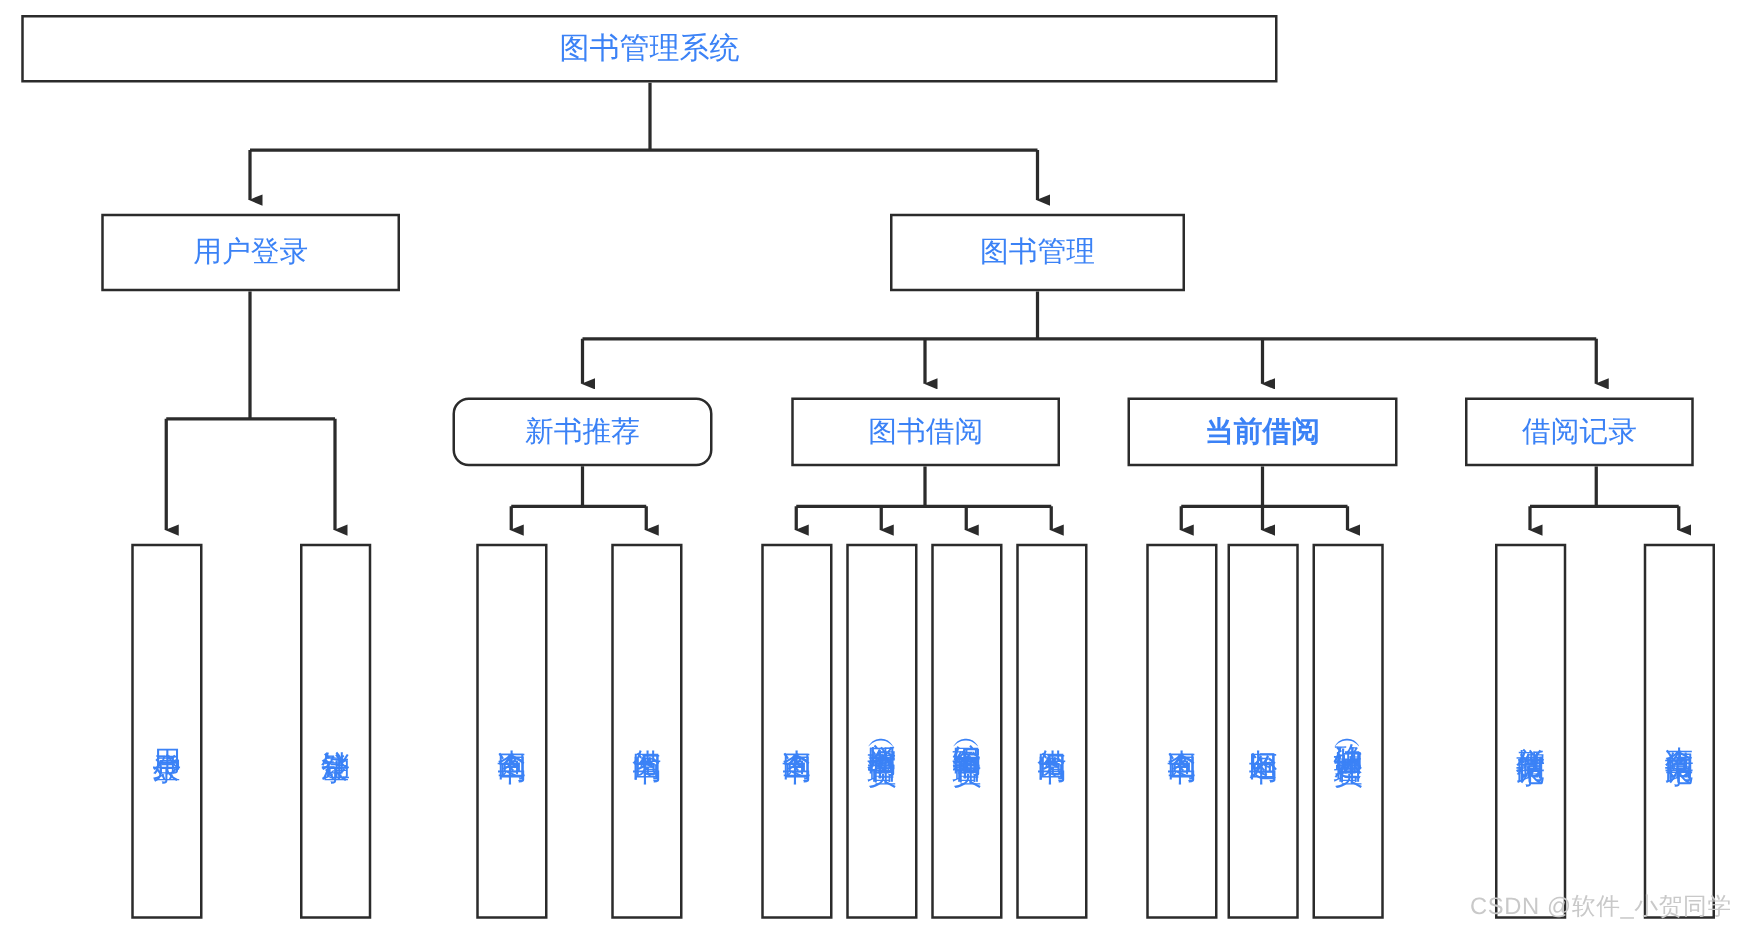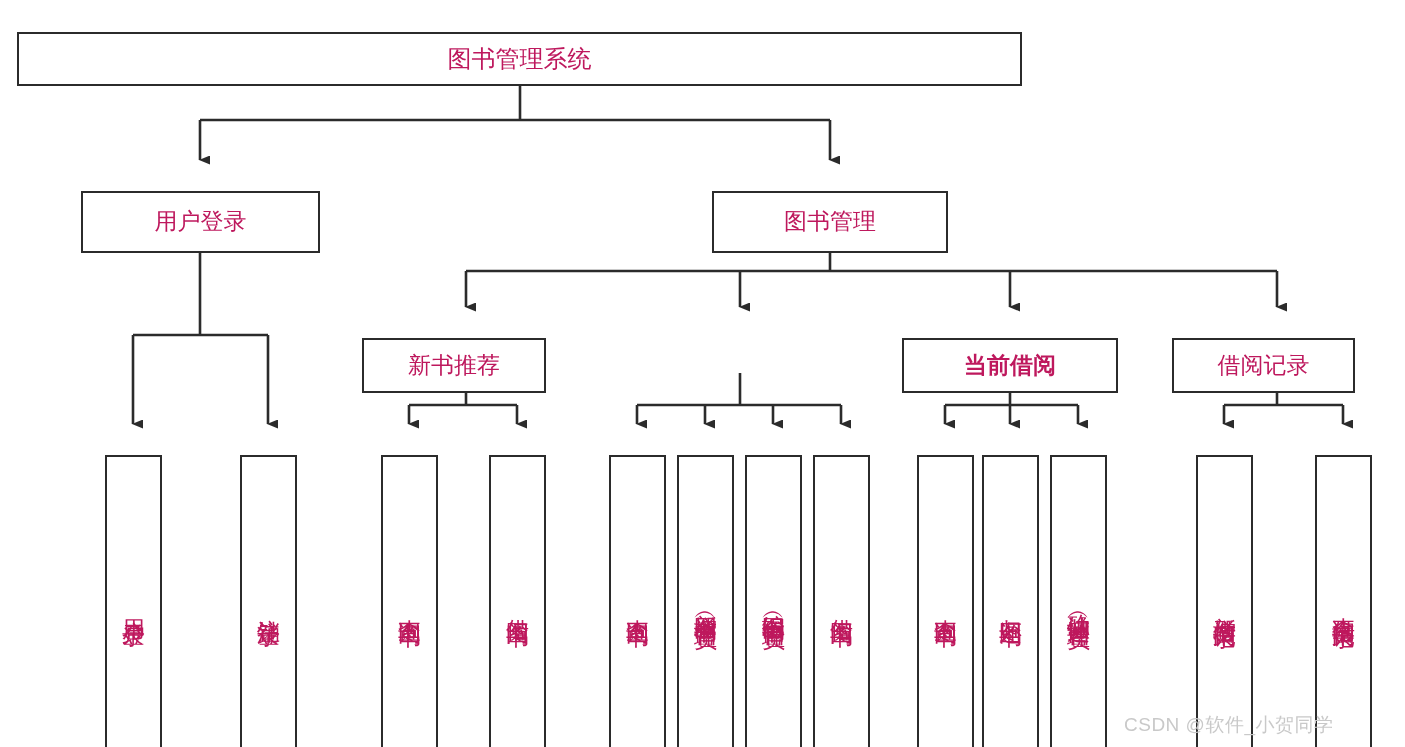--- a/index.html
+++ b/index.html
@@ -27,23 +27,22 @@
     pointer-events: none;
   }
   .node {
     position: absolute;
     box-sizing: border-box;
     background: #ffffff;
     border: 2px solid #2b2b2b;
     display: flex;
     align-items: center;
     justify-content: center;
-    color: #be185d;
+    color: #3b82f6;
     z-index: 2;
-    margin-top: 20px;
   }
   .node-label {
     display: block;
     text-align: center;
     line-height: 1.12;
     white-space: nowrap;
   }
   
   .node.horizontal .node-label {
     font-size: 23px;
@@ -133,24 +132,27 @@
   </div>
 
   <div class="node horizontal" style="left:81px; top:171px; width:239px; height:62px;">
     <span class="node-label">用户登录</span>
   </div>
 
   <div class="node horizontal" style="left:712px; top:171px; width:236px; height:62px;">
     <span class="node-label">图书管理</span>
   </div>
 
-  <div class="node horizontal" style="left:362px; top:318px; width:184px; height:55px;">
+  <div class="node horizontal" style="left:362px; top:318px; width:208px; height:55px;border-radius:13px;">
     <span class="node-label">新书推荐</span>
   </div>
 
+  <div class="node horizontal" style="left:633px; top:318px; width:215px; height:55px;">
+    <span class="node-label">图书借阅</span>
+  </div>
 
   <div class="node horizontal" style="left:902px; top:318px; width:216px; height:55px;font-weight:bold;">
     <span class="node-label">当前借阅</span>
   </div>
 
   <div class="node horizontal" style="left:1172px; top:318px; width:183px; height:55px;">
     <span class="node-label">借阅记录</span>
   </div>
 
   <div class="node vertical" style="left:105px; top:435px; width:57px; height:300px;">
@@ -198,15 +200,15 @@
   </div>
 
   <div class="node vertical" style="left:1196px; top:435px; width:57px; height:300px;">
     <span class="node-label">新增借阅记录</span>
   </div>
 
   <div class="node vertical" style="left:1315px; top:435px; width:57px; height:300px;">
     <span class="node-label">查询借阅记录</span>
   </div>
 
-  <div class="watermark" style="left:1124px; top:712px;">CSDN @软件_小贺同学</div>
+  <div class="watermark" style="left:1176px; top:712px;">CSDN @软件_小贺同学</div>
 
 </div>
 
 </body></html>

